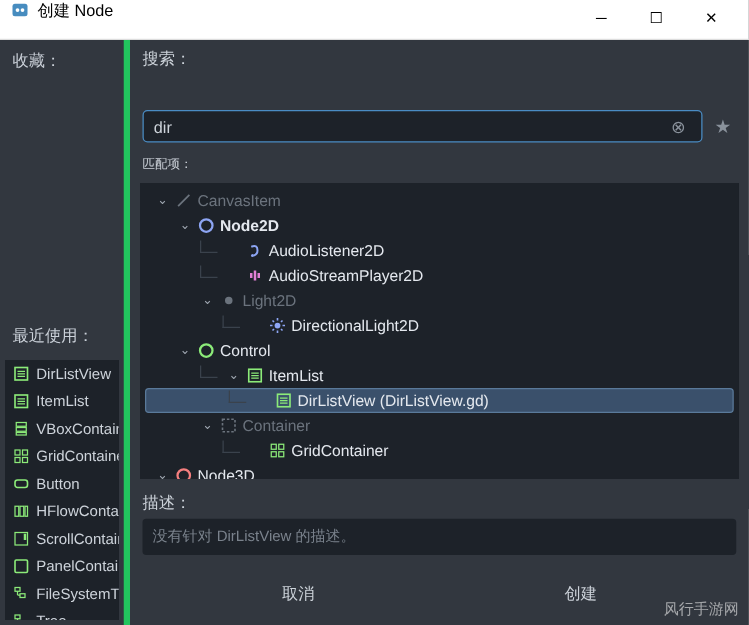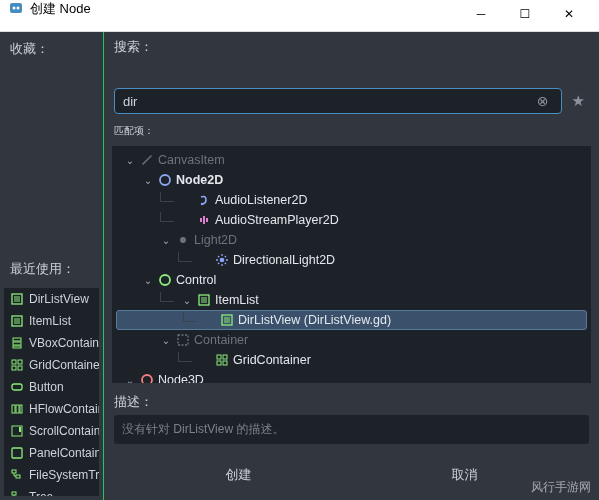--- a/index.html
+++ b/index.html
@@ -4,21 +4,21 @@
 <style>
 * { box-sizing: border-box; margin: 0; padding: 0; }
 body { font-family: "Microsoft YaHei", Arial, sans-serif; background: #1d2229; color: #cdd3da; font-size: 13px; width: 599px; height: 500px; overflow: hidden; }
 .window { width: 599px; height: 500px; background: #fff; display: flex; flex-direction: column; }
 .titlebar { height: 32px; background: #fff; display: flex; align-items: flex-start; padding: 0 8px; color: #000; border-bottom: 1px solid #ddd; }
 .titlebar .app-icon { width: 16px; height: 16px; margin-right: 6px; }
 .titlebar .title { flex: 1; font-size: 13px; }
 .titlebar .win-btns { display: flex; gap: 0; }
 .titlebar .win-btn { width: 44px; height: 28px; display: flex; align-items: center; justify-content: center; font-size: 12px; color: #000; }
 .body { flex: 1; display: flex; background: #32373f; overflow: hidden; }
-.sidebar { width: 104px; background: #32373f; display: flex; flex-direction: column; border-right: 1px solid #22c55e; }
+.sidebar { width: 104px; background: #32373f; display: flex; flex-direction: column; border-right: 5px solid #22c55e; }
 .sidebar-top { height: 220px; }
 .sidebar-label { padding: 8px 10px; color: #cad0d8; font-size: 13px; }
 .recent { flex: 1; display: flex; flex-direction: column; overflow: hidden; }
 .recent-list { flex: 1; background: #1d2229; margin: 2px 4px 4px 4px; overflow-y: auto; }
 .recent-item { display: flex; align-items: center; padding: 4px 6px; gap: 5px; font-size: 12px; color: #cdd3da; white-space: nowrap; overflow: hidden; }
 .main { flex: 1; display: flex; flex-direction: column; background: #32373f; overflow: hidden; }
 .search-row { padding: 6px 10px 4px 10px; }
 .search-label { font-size: 13px; margin-bottom: 6px; }
 .search-box-row { display: flex; align-items: center; gap: 6px; margin-top: 32px; }
 .search-box { flex: 1; background: #1d2229; border: 1px solid #4a8cc4; border-radius: 4px; display: flex; align-items: center; padding: 4px 8px; }
@@ -350,20 +350,20 @@
             </span>
           </div>
         </div>
 
       <div class="desc-section">
         <div class="desc-label">描述：</div>
         <div class="desc-box">没有针对 DirListView 的描述。</div>
       </div>
 
       <div class="footer">
+        <button class="footer-btn">取消</button>
         <button class="footer-btn">创建</button>
-        <button class="footer-btn">取消</button>
       </div>
     </div>
   </div>
 </div>
 
 <div class="watermark">风行手游网</div>
 
 </body></html>

